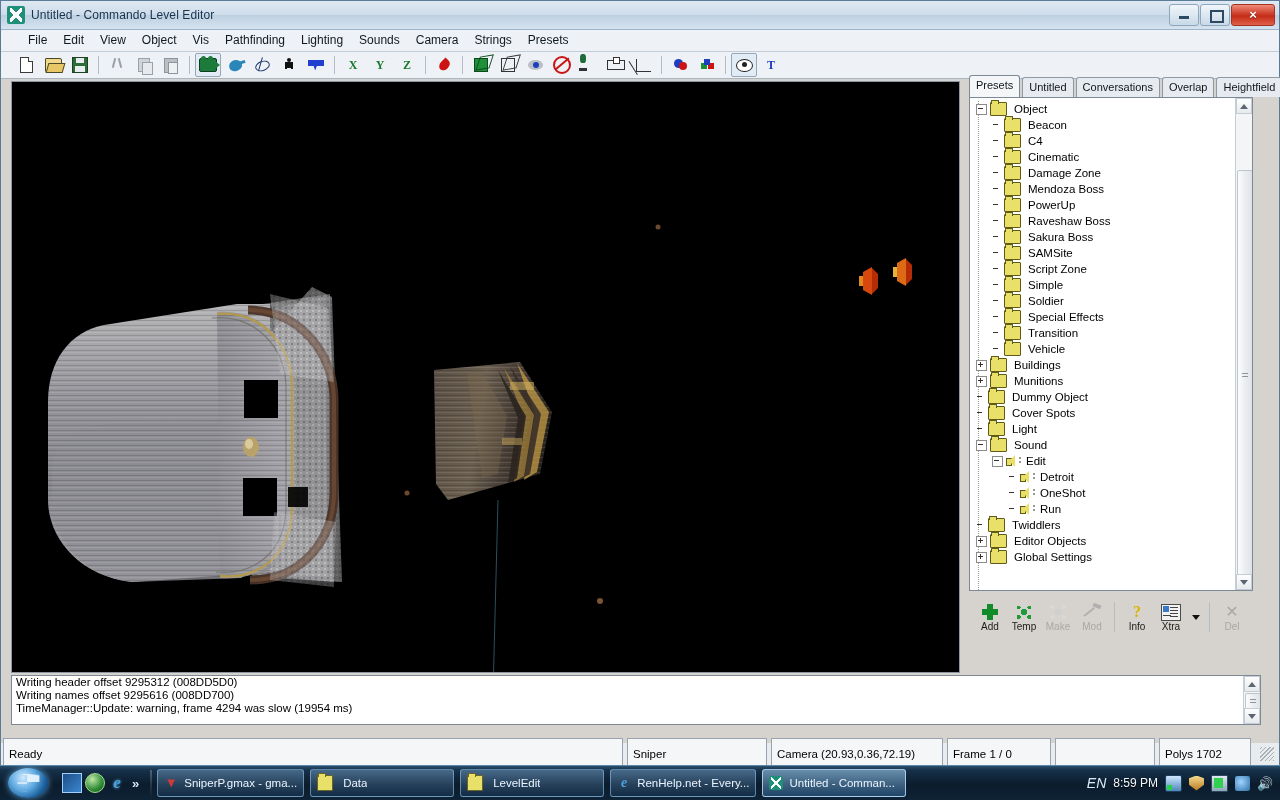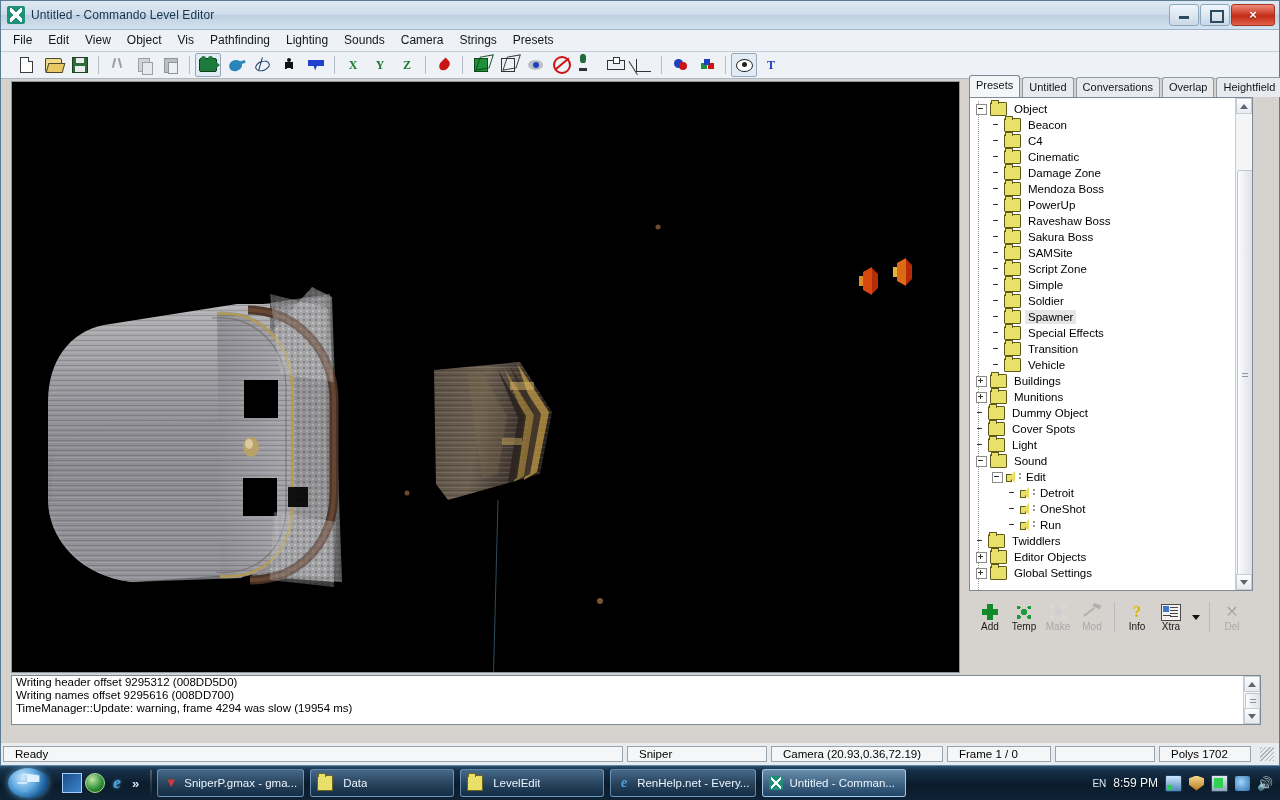--- a/index.html
+++ b/index.html
@@ -40,21 +40,21 @@
      background:linear-gradient(180deg,#f0f6fb,#c9d9e7);position:relative;}
   .wbtn.close{width:42px;background:linear-gradient(180deg,#f08a7a,#c42d17 55%,#e0604a);
      border-color:#a33520;}
   .wbtn .m{position:absolute;left:9px;top:11px;width:10px;height:3px;background:#2d4a63;}
   .wbtn .r{position:absolute;left:9px;top:5px;width:10px;height:9px;border:2px solid #2d4a63;}
   .wbtn .x{position:absolute;left:0;right:0;top:3px;text-align:center;color:#fff;
      font-size:13px;font-weight:bold;line-height:14px;text-shadow:0 1px 1px #7a1c08;}
 
   
   .menubar{height:21px;background:#eef1f5;border-bottom:1px solid #c3cdd8;
-     display:flex;align-items:center;padding-left:4px;}
+     display:flex;align-items:center;padding-left:19px;}
   .menu-item{padding:3px 8px;font-size:12px;color:#101820;line-height:13px;cursor:default;}
 
   
   .toolbar{height:26px;background:#eef1f5;border-bottom:1px solid #a9b6c4;
      display:flex;align-items:center;padding-left:12px;gap:1px;}
   .tbtn{width:24px;height:22px;display:flex;align-items:center;justify-content:center;
      position:relative;border:1px solid transparent;border-radius:2px;}
   .tbtn.sel{border-color:#9aa8b6;background:#e2ecf6;}
   .tsep{width:1px;height:18px;background:#b3bdc8;margin:0 4px;}
 
@@ -218,22 +218,22 @@
 
   
   .logpane{position:absolute;left:10px;right:18px;top:598px;height:48px;
      background:#fff;border:1px solid #7d8a96;overflow:hidden;}
   .logline{font-size:11.5px;color:#000;line-height:13px;padding-left:4px;white-space:nowrap;}
   .logscroll{position:absolute;right:0;top:0;width:16px;bottom:0;background:#f4f5f7;border-left:1px solid #c4ccd4;}
 
   
   .status{position:absolute;left:0;right:0;bottom:0;height:22px;background:#e9ecef;
      display:flex;align-items:center;padding:0 2px;}
-  .spanel{height:16px;border:1px solid #9aa4ae;background:#f4f6f8;
-     display:flex;align-items:center;padding:0 11px;font-size:11.5px;color:#000;
+  .spanel{height:33px;border:1px solid #9aa4ae;background:#f4f6f8;
+     display:flex;align-items:center;padding:0 5px;font-size:11.5px;color:#000;
      box-sizing:border-box;margin-right:4px;}
   .grip{width:14px;height:14px;margin-left:auto;margin-right:3px;
      background:repeating-linear-gradient(-45deg,#a8b0b8 0 1px,transparent 1px 3px);}
 
   
   .taskbar{position:absolute;left:0;bottom:0;width:1280px;height:34px;
      background:linear-gradient(180deg,#2b4f6e 0%,#16314a 12%,#0b1c2c 55%,#0e2336 100%);
      border-top:1px solid #5d86a8;display:flex;align-items:center;}
   .start{width:54px;height:32px;margin-left:2px;position:relative;}
   .orb{position:absolute;left:6px;top:1px;width:40px;height:30px;border-radius:50%;
@@ -269,21 +269,21 @@
   .tkicon.folder{background:#e9e06a;border:1px solid #6c6421;border-radius:1px;}
   .tkicon.folder:before{content:"";position:absolute;left:0;top:-3px;width:6px;height:3px;
      background:#e9e06a;border:1px solid #6c6421;border-bottom:none;}
   .tkicon.ie{color:#4aa3e0;font-size:14px;font-style:italic;font-weight:bold;line-height:14px;
      text-align:center;font-family:"Liberation Serif",serif;}
   .tkicon.app{background:#1f8f7a;border-radius:2px;}
   .tkicon.app:before{content:"";position:absolute;left:2px;top:1px;width:10px;height:12px;
      background:linear-gradient(45deg,transparent 42%,#fff 42%,#fff 58%,transparent 58%),
                 linear-gradient(-45deg,transparent 42%,#fff 42%,#fff 58%,transparent 58%);}
   .tray{margin-left:auto;display:flex;align-items:center;gap:7px;padding-right:8px;}
-  .tray .lang{color:#dceaf7;font-size:10px;}
+  .tray .lang{color:#dceaf7;font-size:14px;font-style:italic;}
   .tray .clock{color:#f2f8ff;font-size:12px;text-shadow:0 1px 1px #000;}
   .tricon{width:15px;height:15px;position:relative;}
   .tricon.net{background:linear-gradient(180deg,#cfe6ff,#4d86b8);border:1px solid #1b3f63;border-radius:2px;}
   .tricon.net:after{content:"";position:absolute;left:1px;bottom:1px;width:5px;height:5px;background:#27d04a;}
   .tricon.shield{background:linear-gradient(180deg,#f3d98b,#b8791f);
      clip-path:polygon(50% 0,100% 18%,100% 62%,50% 100%,0 62%,0 18%);}
   .tricon.batt{background:linear-gradient(180deg,#dfe9f1,#8fa6b8);border:1px solid #2d4760;border-radius:1px;}
   .tricon.batt:after{content:"";position:absolute;left:2px;top:2px;width:9px;height:10px;background:#2fd14e;}
   .tricon.vol{color:#d8ecff;font-size:13px;line-height:15px;}
   .tricon.flag{background:radial-gradient(circle at 40% 40%,#9fd4ff,#2c6fa8);border-radius:2px;}
@@ -585,25 +585,20 @@
               <div class="trow i1">
                 <span class="tog none"></span>
                 <span class="folder"></span>
                 <span class="lbl">Simple</span>
               </div>
               <div class="trow i1">
                 <span class="tog none"></span>
                 <span class="folder"></span>
                 <span class="lbl">Soldier</span>
               </div>
-              <div class="trow i1 hi">
-                <span class="tog none"></span>
-                <span class="folder"></span>
-                <span class="lbl">Spawner</span>
-              </div>
               <div class="trow i1">
                 <span class="tog none"></span>
                 <span class="folder"></span>
                 <span class="lbl">Special Effects</span>
               </div>
               <div class="trow i1">
                 <span class="tog none"></span>
                 <span class="folder"></span>
                 <span class="lbl">Transition</span>
               </div>

